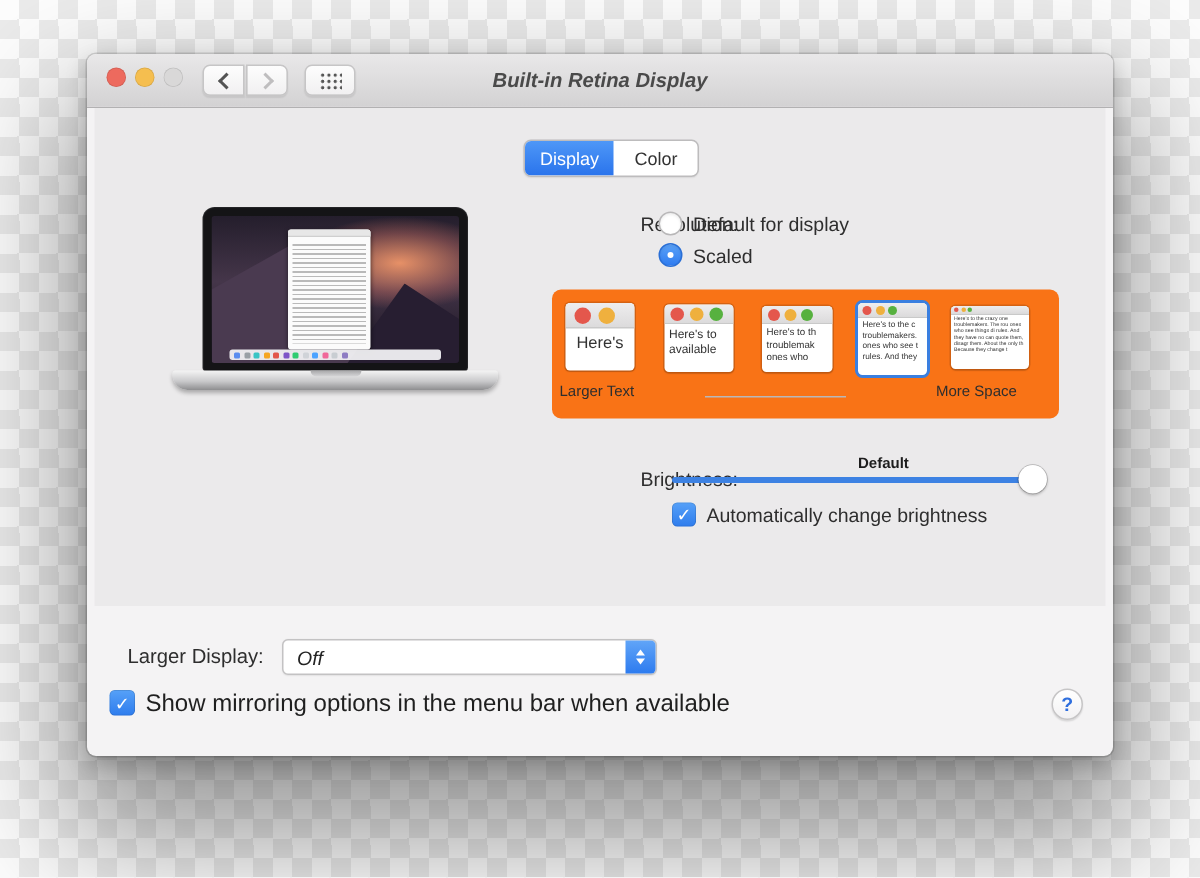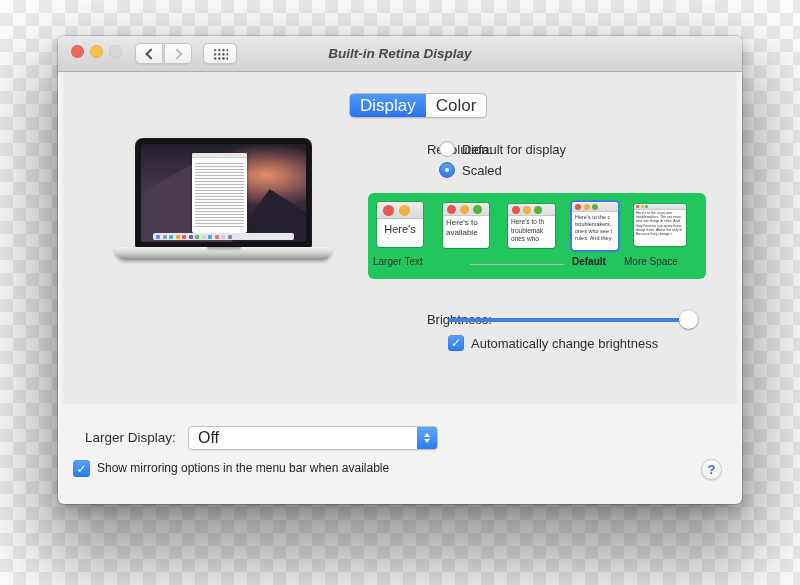--- a/index.html
+++ b/index.html
@@ -43,21 +43,21 @@
     background:#fdfdfd; border:1px solid #c8c7c8; border-radius:5px;
     display:flex; align-items:center; justify-content:center; gap:4px; color:#9a9a9a; font-size:13px; }
 
   
   .panel { position:absolute; left:5px; top:36px; width:674px; height:332px; background:#ebeaeb; }
 
   .tabs { position:absolute; left:291px; top:57px; height:25px; display:flex;
     border:1px solid #bdbcbd; border-radius:5px; overflow:hidden; background:#fff;
     box-shadow:0 .5px 1px rgba(0,0,0,.08); }
   .tab { min-width:56px; padding:0 10px; display:flex; align-items:center; justify-content:center;
-    font-size:17px; color:#333; }
+    font-size:12px; color:#333; }
   .tab.active { background:linear-gradient(#4e97f7,#2a74ec); color:#fff; }
 
   
   .macbook { position:absolute; left:57px; top:102px; width:217px; height:126px; }
   .mb-screen { position:absolute; left:20px; top:0; width:177px; height:110px;
     background:#141416; border-radius:8px 8px 3px 3px; padding:6px;
     box-shadow:inset 0 0 1px rgba(255,255,255,.4); }
   .mb-display { position:relative; width:100%; height:100%; border-radius:2px; overflow:hidden;
     background:
       radial-gradient(ellipse 60% 45% at 76% 32%, rgba(240,150,105,.95) 0%, rgba(190,105,95,.45) 45%, rgba(0,0,0,0) 70%),
@@ -91,21 +91,21 @@
   .radio.sel::after { content:''; position:absolute; left:5px; top:5px; width:4px; height:4px;
     border-radius:50%; background:#fff; }
   .radio.r1 { left:381px; top:105px; }
   .radio.r2 { left:381px; top:126px; }
   .radio-label { position:absolute; font-size:13px; color:#2e2e2e; }
   .rl1 { left:404px; top:106px; }
   .rl2 { left:404px; top:127px; }
 
   
   .scale-panel { position:absolute; left:310px; top:157px; width:338px; height:86px;
-    background:#22c55e; border-radius:6px; }
+    background:#f97316; border-radius:6px; }
   .thumb { position:absolute; background:#fff; border-radius:3px; overflow:hidden;
     box-shadow:0 0 0 1px rgba(0,0,0,.14), 0 1px 1px rgba(0,0,0,.1); }
   .thumb .tb { background:linear-gradient(#eeedee,#dcdbdc); display:flex; align-items:center;
     border-bottom:1px solid #c9c9c9; }
   .dot { border-radius:50%; flex:0 0 auto; }
   .dot.r { background:#e4574c; } .dot.y { background:#efb03e; } .dot.g { background:#57b13f; }
   .tbody { color:#333; overflow:hidden; }
 
   .thumb.t1 { left:9px;  top:9px;  width:46px; height:45px; }
   .t1 .tb { height:17px; gap:5px; padding-left:6px; } .t1 .dot { width:11px; height:11px; }
@@ -125,21 +125,21 @@
   .t4 .tbody { font-size:5.5px; line-height:7px; padding:2px 0 0 3px; }
 
   .thumb.t5 { left:266px; top:11px; width:52px; height:42px; }
   .t5 .tb { height:6px; gap:1.5px; padding-left:2px; } .t5 .dot { width:3px; height:3px; }
   .t5 .tbody { padding:1px 0 0 2px; }
   .t5 .tinytext { display:block; width:200%; transform:scale(.5); transform-origin:0 0;
     font-size:7px; line-height:8.2px; }
 
   .scale-caption { position:absolute; font-size:10px; color:#2e2e2e; top:63px; }
   .cap-larger { left:5px; }
-  .cap-default { left:204px; font-weight:bold; color:#1d1d1d; }
+  .cap-default { left:204px; font-weight:bold; color:#1d1d1d;margin-top:48px; }
   .cap-more { left:256px; }
   .cap-line { position:absolute; left:102px; top:71px; width:94px; height:1px; background:#b9b8b9; }
 
   
   .bri-label { top:276px; }
   .slider { position:absolute; left:390px; top:274px; width:248px; height:19px; }
   .slider .track { position:absolute; left:0; right:0; top:8px; height:4px; border-radius:2px;
     background:#3d82e3; }
   .slider .knob { position:absolute; right:-2px; top:0; width:19px; height:19px; border-radius:50%;
     background:#fff; box-shadow:0 0 0 .5px rgba(0,0,0,.22), 0 1px 2px rgba(0,0,0,.3); }
@@ -148,29 +148,29 @@
     display:flex; align-items:center; justify-content:center;
     color:#fff; font-size:12px; font-weight:bold; line-height:1; }
   .cb-auto { left:390px; top:299px; }
   .auto-label { position:absolute; left:413px; top:300px; font-size:13px; color:#2e2e2e; }
 
   
   .airplay-label { position:absolute; left:27px; top:394px; font-size:13.5px; color:#2e2e2e; }
   .select { position:absolute; left:130px; top:390px; width:250px; height:24px;
     background:#fff; border:1px solid #c3c2c3; border-radius:4px;
     display:flex; align-items:center; box-shadow:0 .5px 1px rgba(0,0,0,.07); }
-  .select .val { flex:1; font-size:16px; color:#222; padding-left:9px; }
+  .select .val { flex:1; font-size:13px; color:#222; padding-left:9px;font-style:italic; }
   .stepper { width:20px; height:22px; border-radius:0 3px 3px 0;
     background:linear-gradient(#61a5f8,#2d7bef);
     display:flex; flex-direction:column; align-items:center; justify-content:center; gap:2px; }
   .tri-up { width:0; height:0; border-left:3.5px solid transparent; border-right:3.5px solid transparent; border-bottom:4.5px solid #fff; }
   .tri-down { width:0; height:0; border-left:3.5px solid transparent; border-right:3.5px solid transparent; border-top:4.5px solid #fff; }
 
   .cb-mirror { left:15px; top:424px; width:17px; height:17px; }
-  .mirror-label { position:absolute; left:39px; top:425px; font-size:12px; color:#1f1f1f; }
+  .mirror-label { position:absolute; left:39px; top:425px; font-size:16px; color:#1f1f1f; }
 
   .helpbtn { position:absolute; left:643px; top:423px; width:21px; height:21px; border-radius:50%;
     background:linear-gradient(#ffffff,#f3f2f3); border:1px solid #c6c5c6;
     box-shadow:0 1px 1px rgba(0,0,0,.12);
     display:flex; align-items:center; justify-content:center;
     color:#2f6fde; font-size:13px; font-weight:bold; }
 </style>
 </head>
 <body>
 

